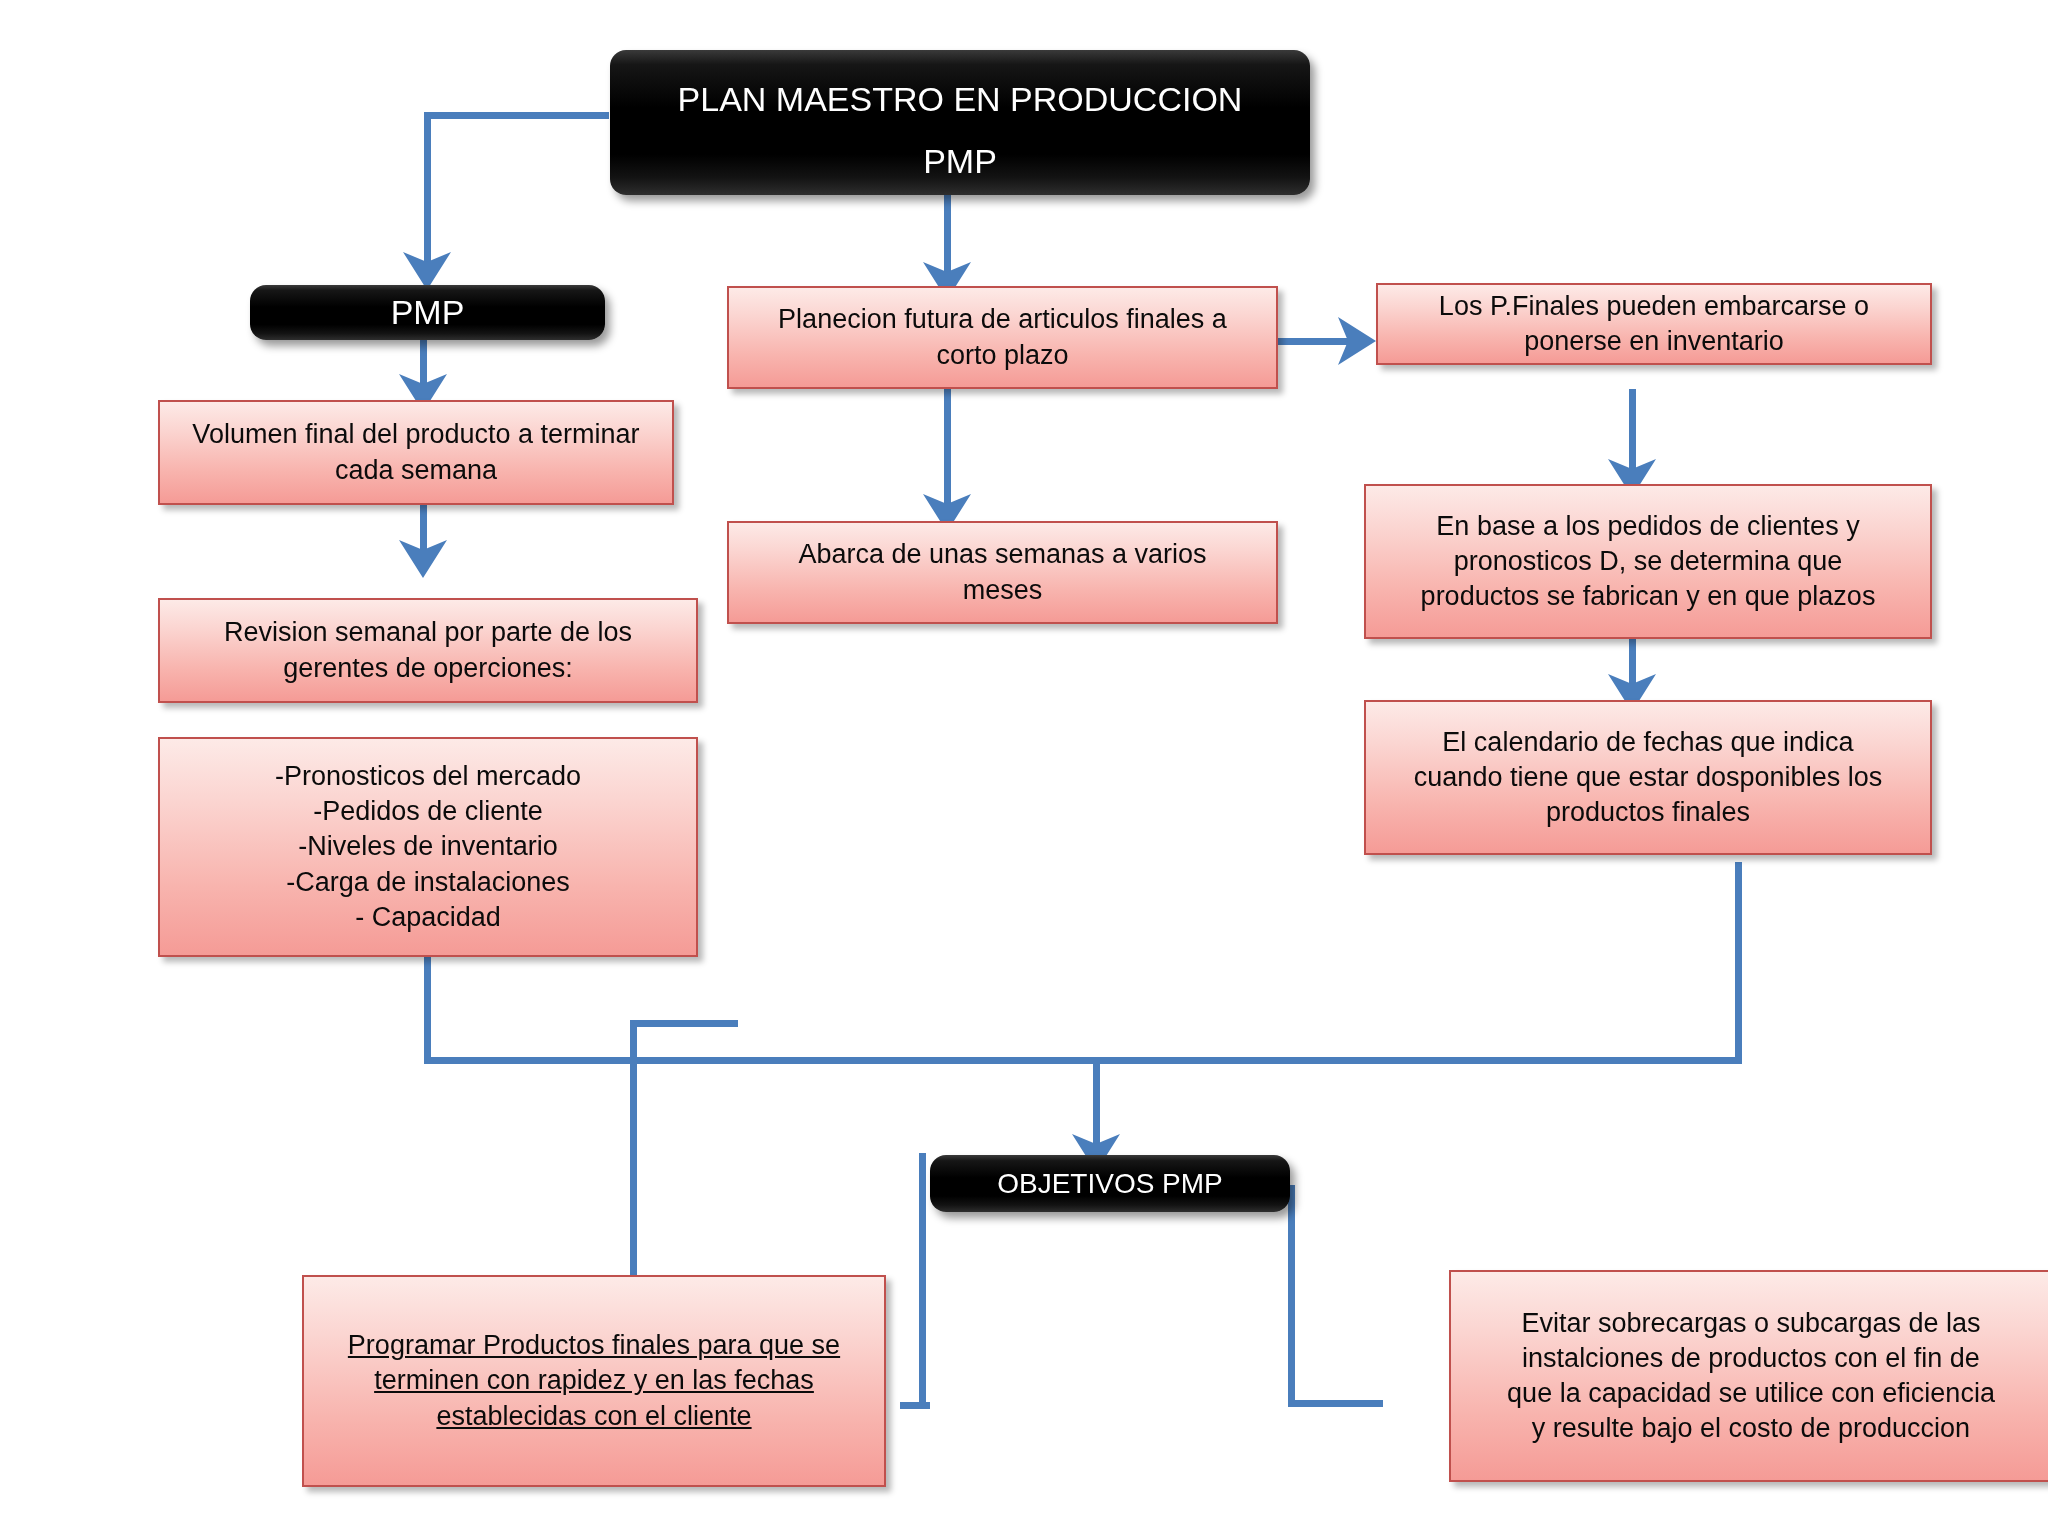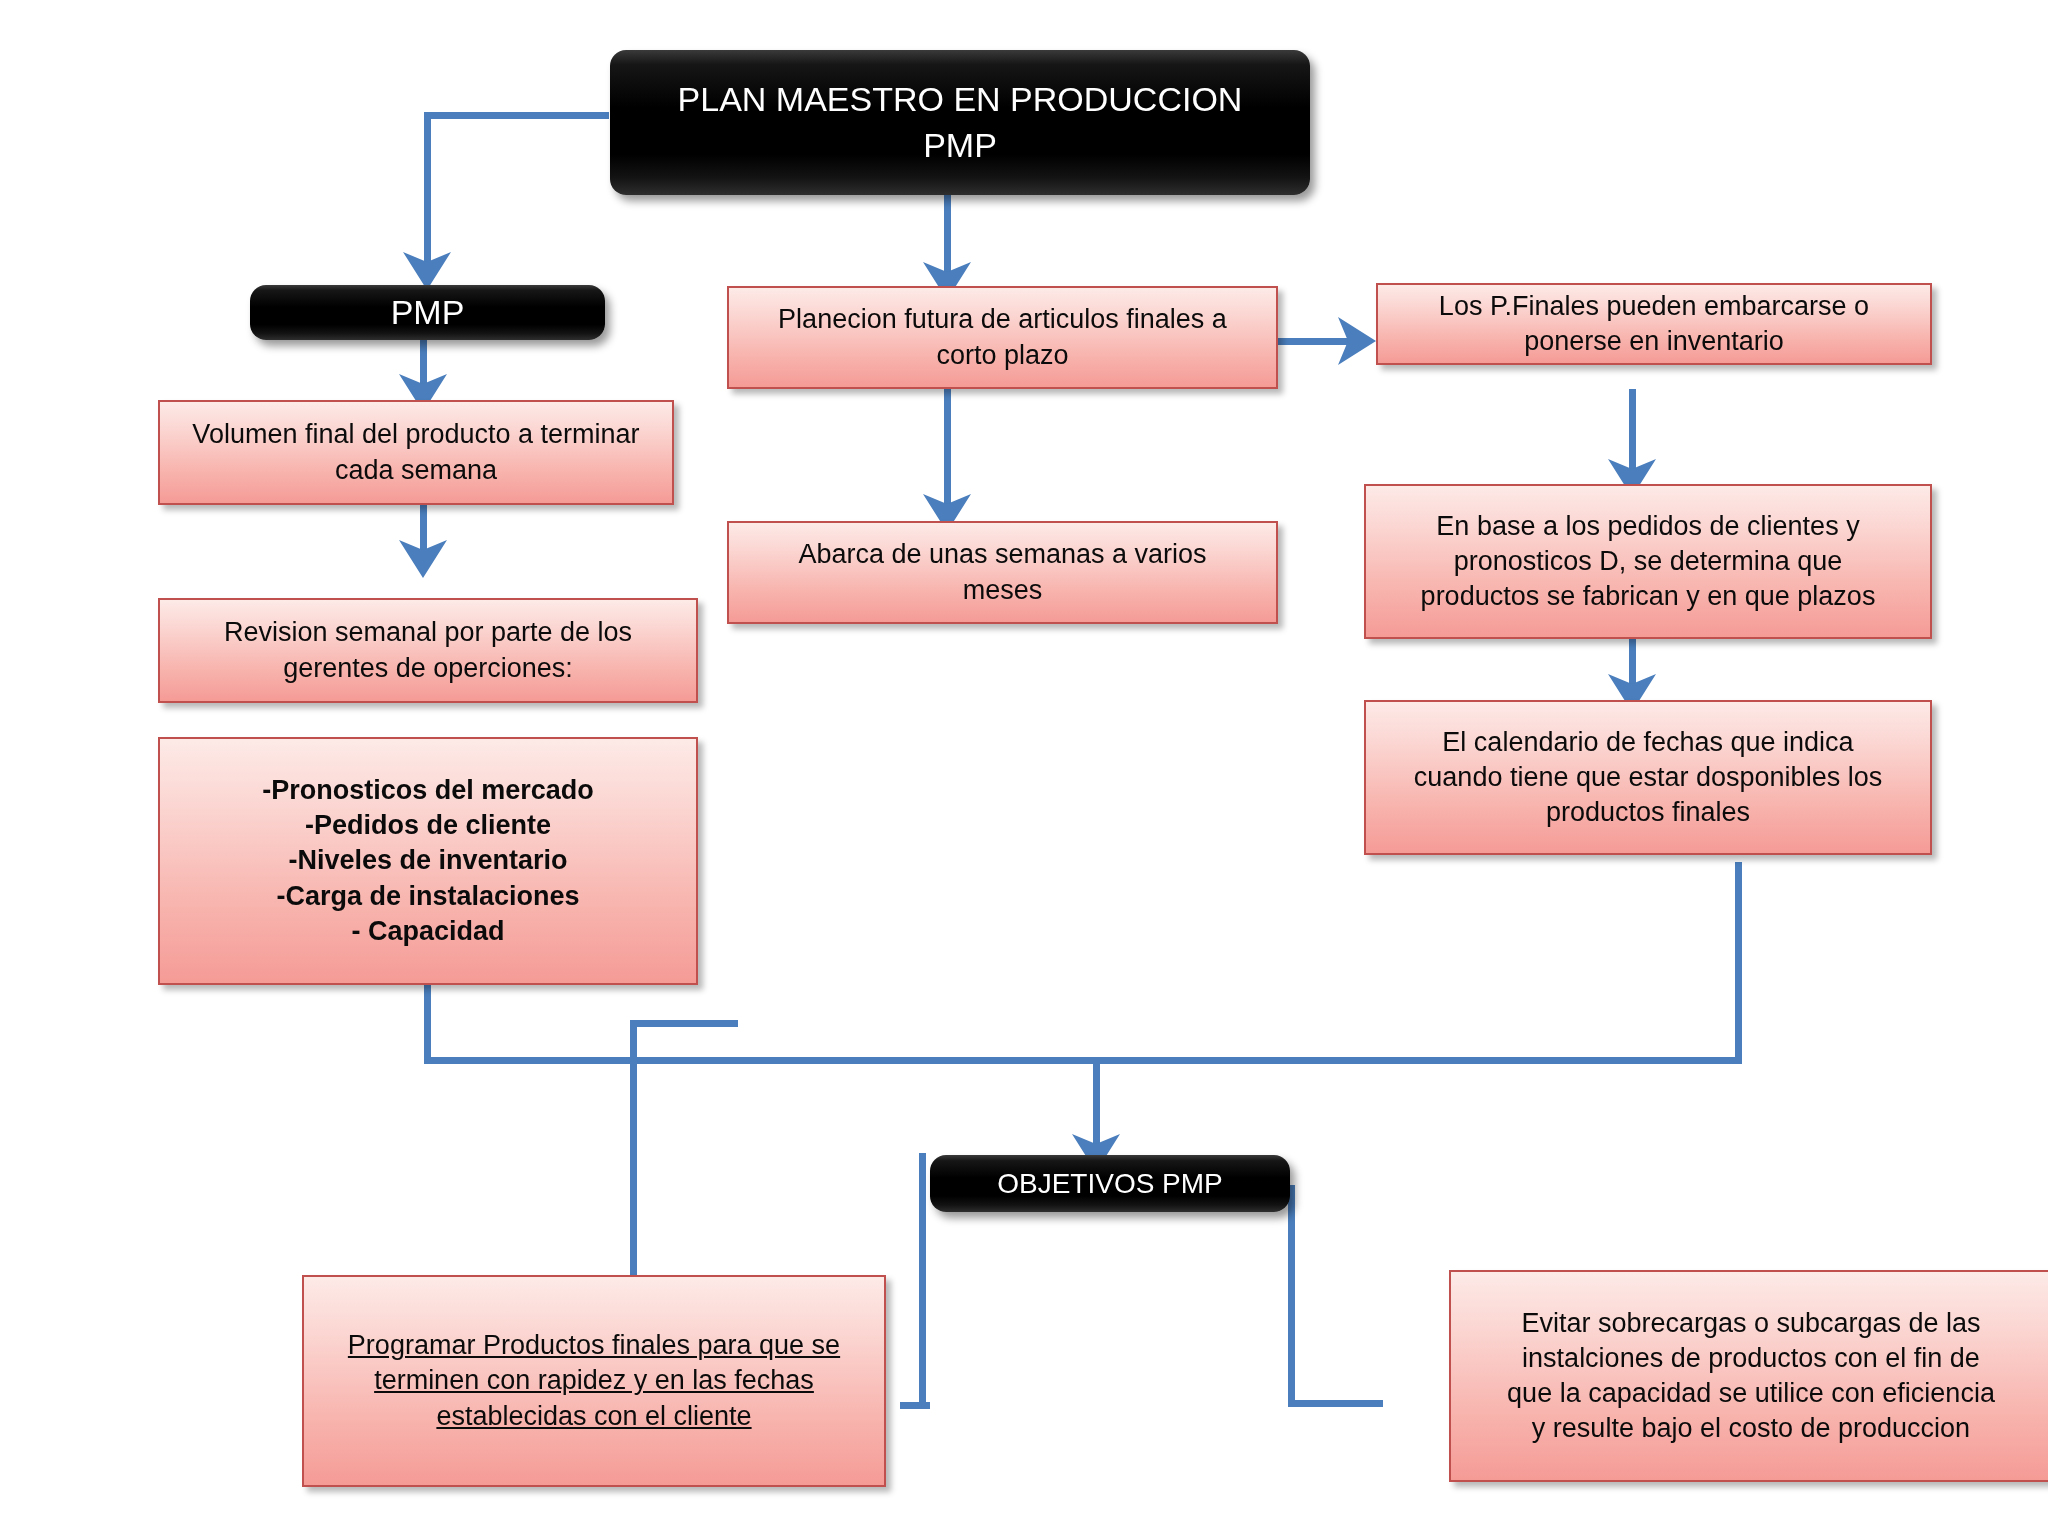--- a/index.html
+++ b/index.html
@@ -34,21 +34,21 @@
     border-radius:16px;
     background:
       linear-gradient(to bottom,#3a3a3a 0%,#161616 10%,#000000 40%,#000000 72%,#131313 88%,#2e2e2e 100%);
     box-shadow:5px 6px 8px rgba(0,0,0,.40);
     display:flex;align-items:center;justify-content:center;
     text-align:center;
     color:#ffffff;
     z-index:6;
   }
   .bbox .txt{width:100%;}
-  .bbox .line{display:block;}
+  .bbox .line{display:block;margin-top:16px;}
 
   #title-box{font-size:34px;line-height:1.35;}
   #pmp-box{font-size:34px;}
   #objetivos-box{font-size:28px;}
 
   
   .conn{position:absolute;background:#4a7ebc;z-index:2;}
   .conn.v{width:7px;}
   .conn.h{height:7px;}
 
@@ -137,21 +137,21 @@
     </span>
   </div>
 
   <div class="pbox" style="left:158px;top:566px;width:540px;height:105px;margin-top:32px;">
     <span class="txt">
       <span class="line">Revision semanal por parte de los</span>
       <span class="line">gerentes de operciones:</span>
     </span>
   </div>
 
-  <div class="pbox" style="left:158px;top:737px;width:540px;height:248px;font-weight:bold;">
+  <div class="pbox" style="left:158px;top:737px;width:540px;height:220px;">
     <span class="txt">
       <span class="line">-Pronosticos del mercado</span>
       <span class="line">-Pedidos de cliente</span>
       <span class="line">-Niveles de inventario</span>
       <span class="line">-Carga de instalaciones</span>
       <span class="line">- Capacidad</span>
     </span>
   </div>
 
   <div class="pbox" style="left:727px;top:286px;width:551px;height:103px;">

